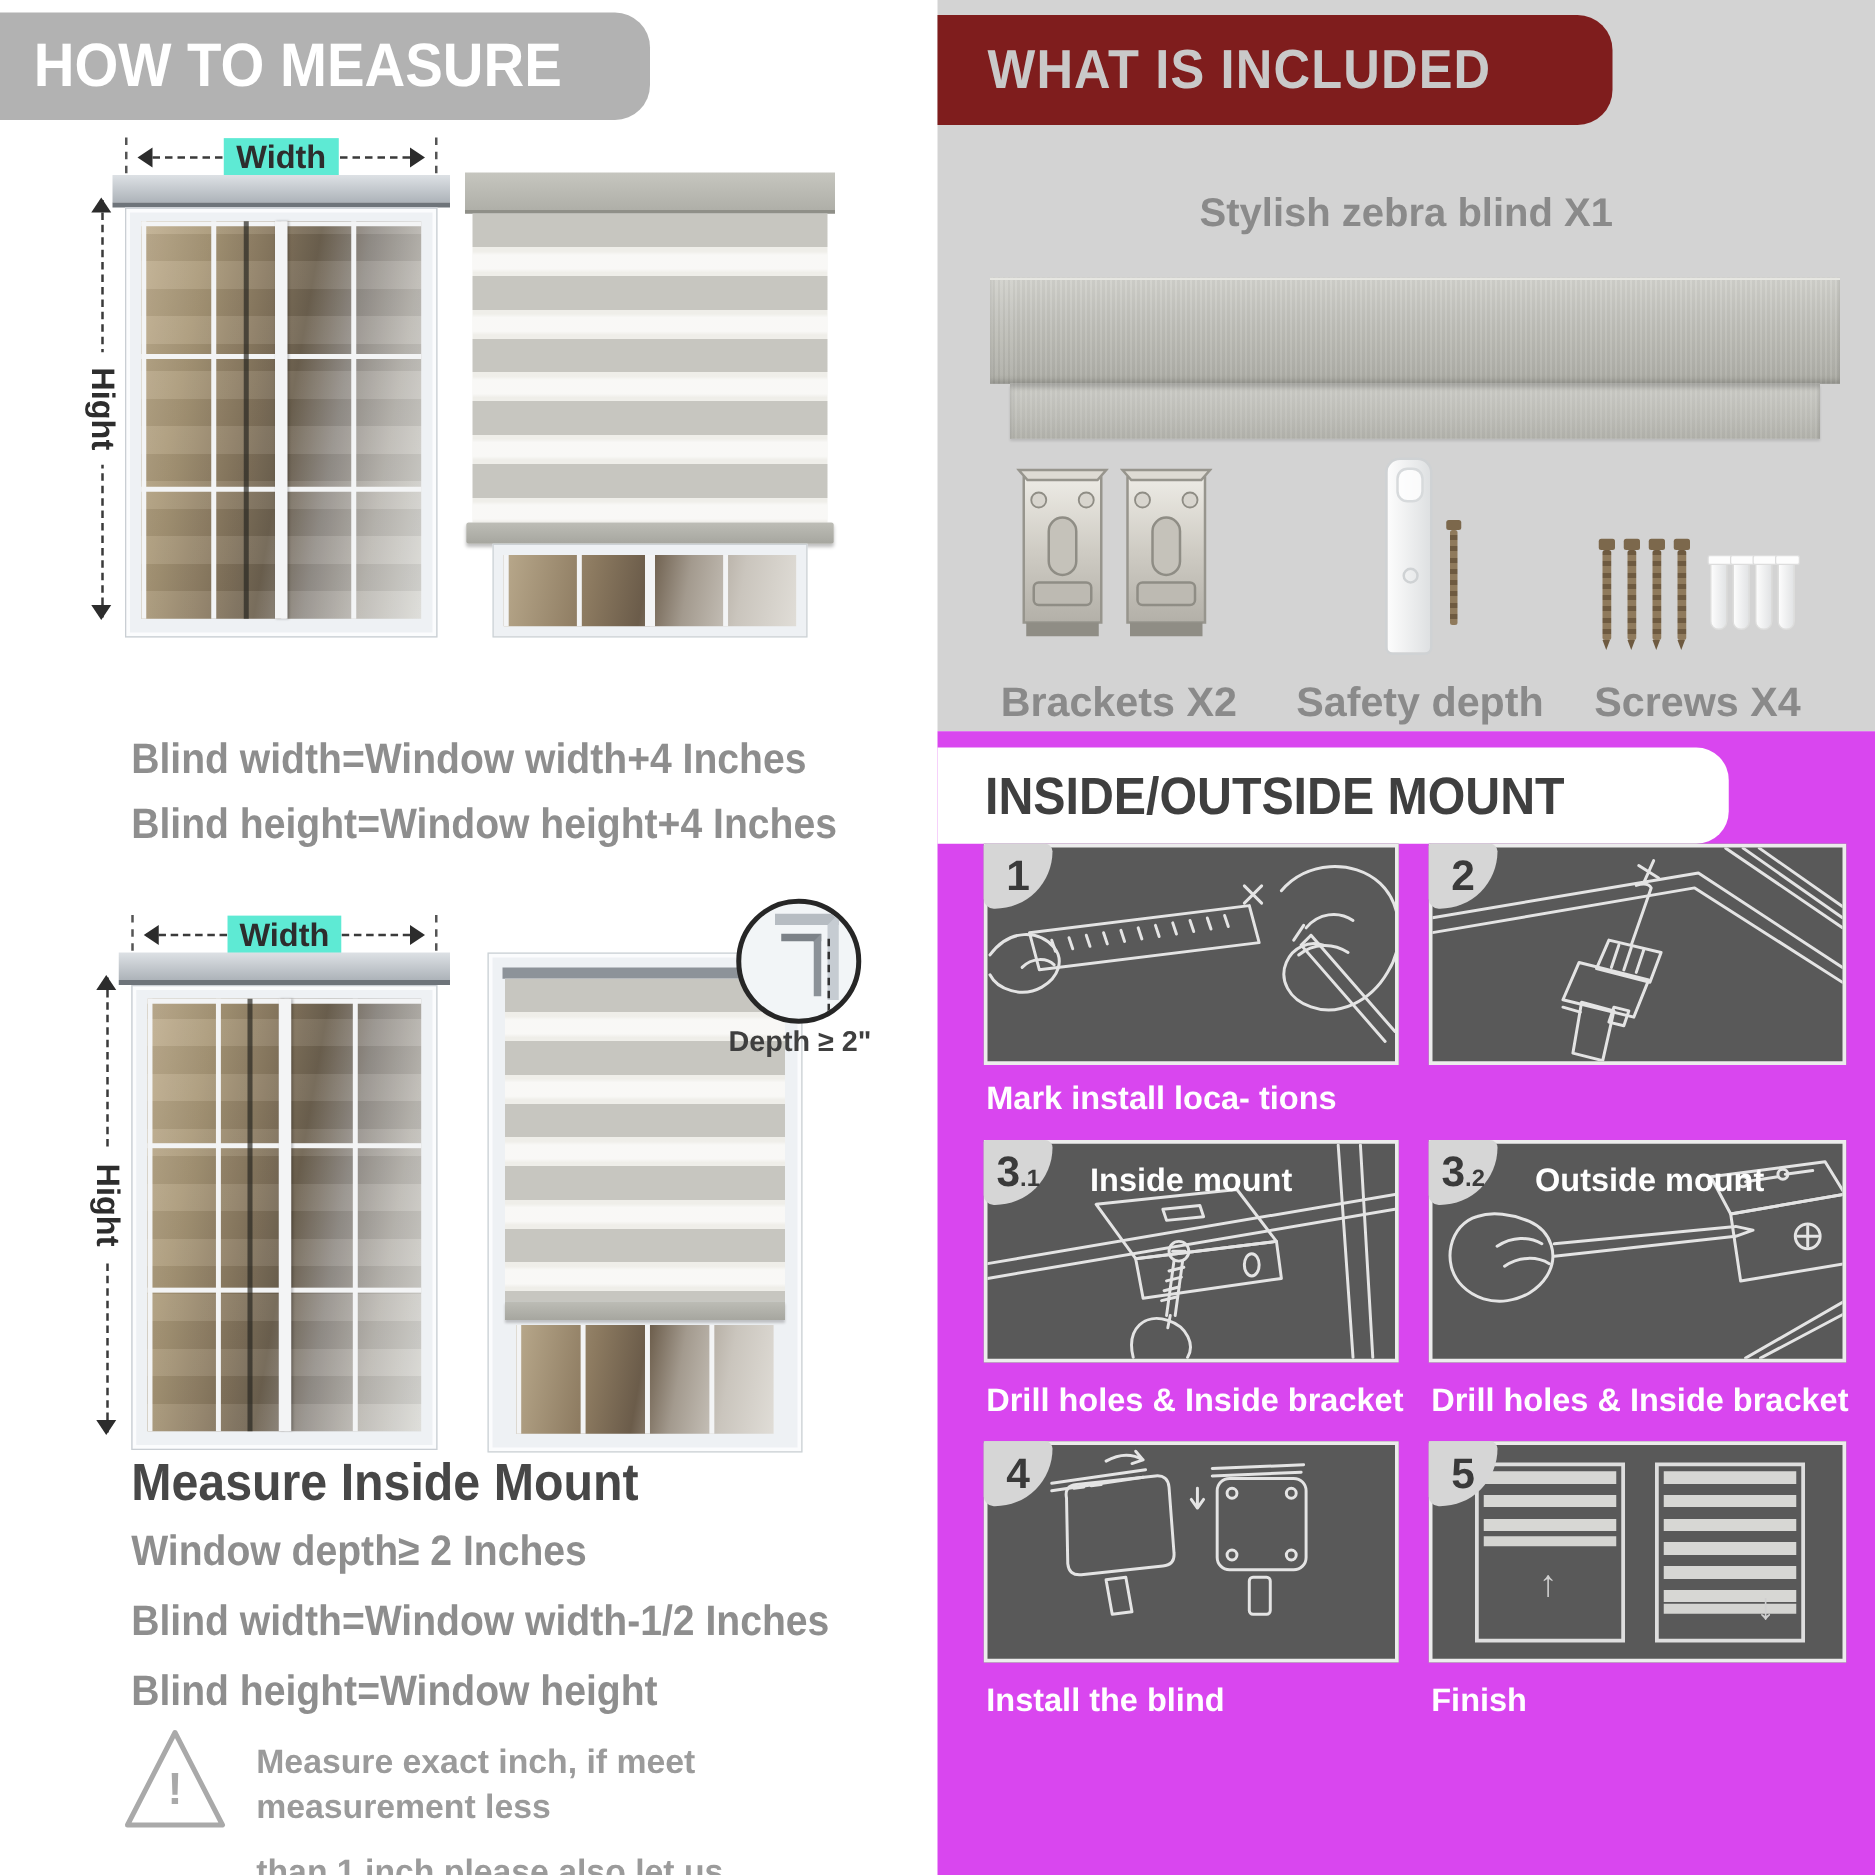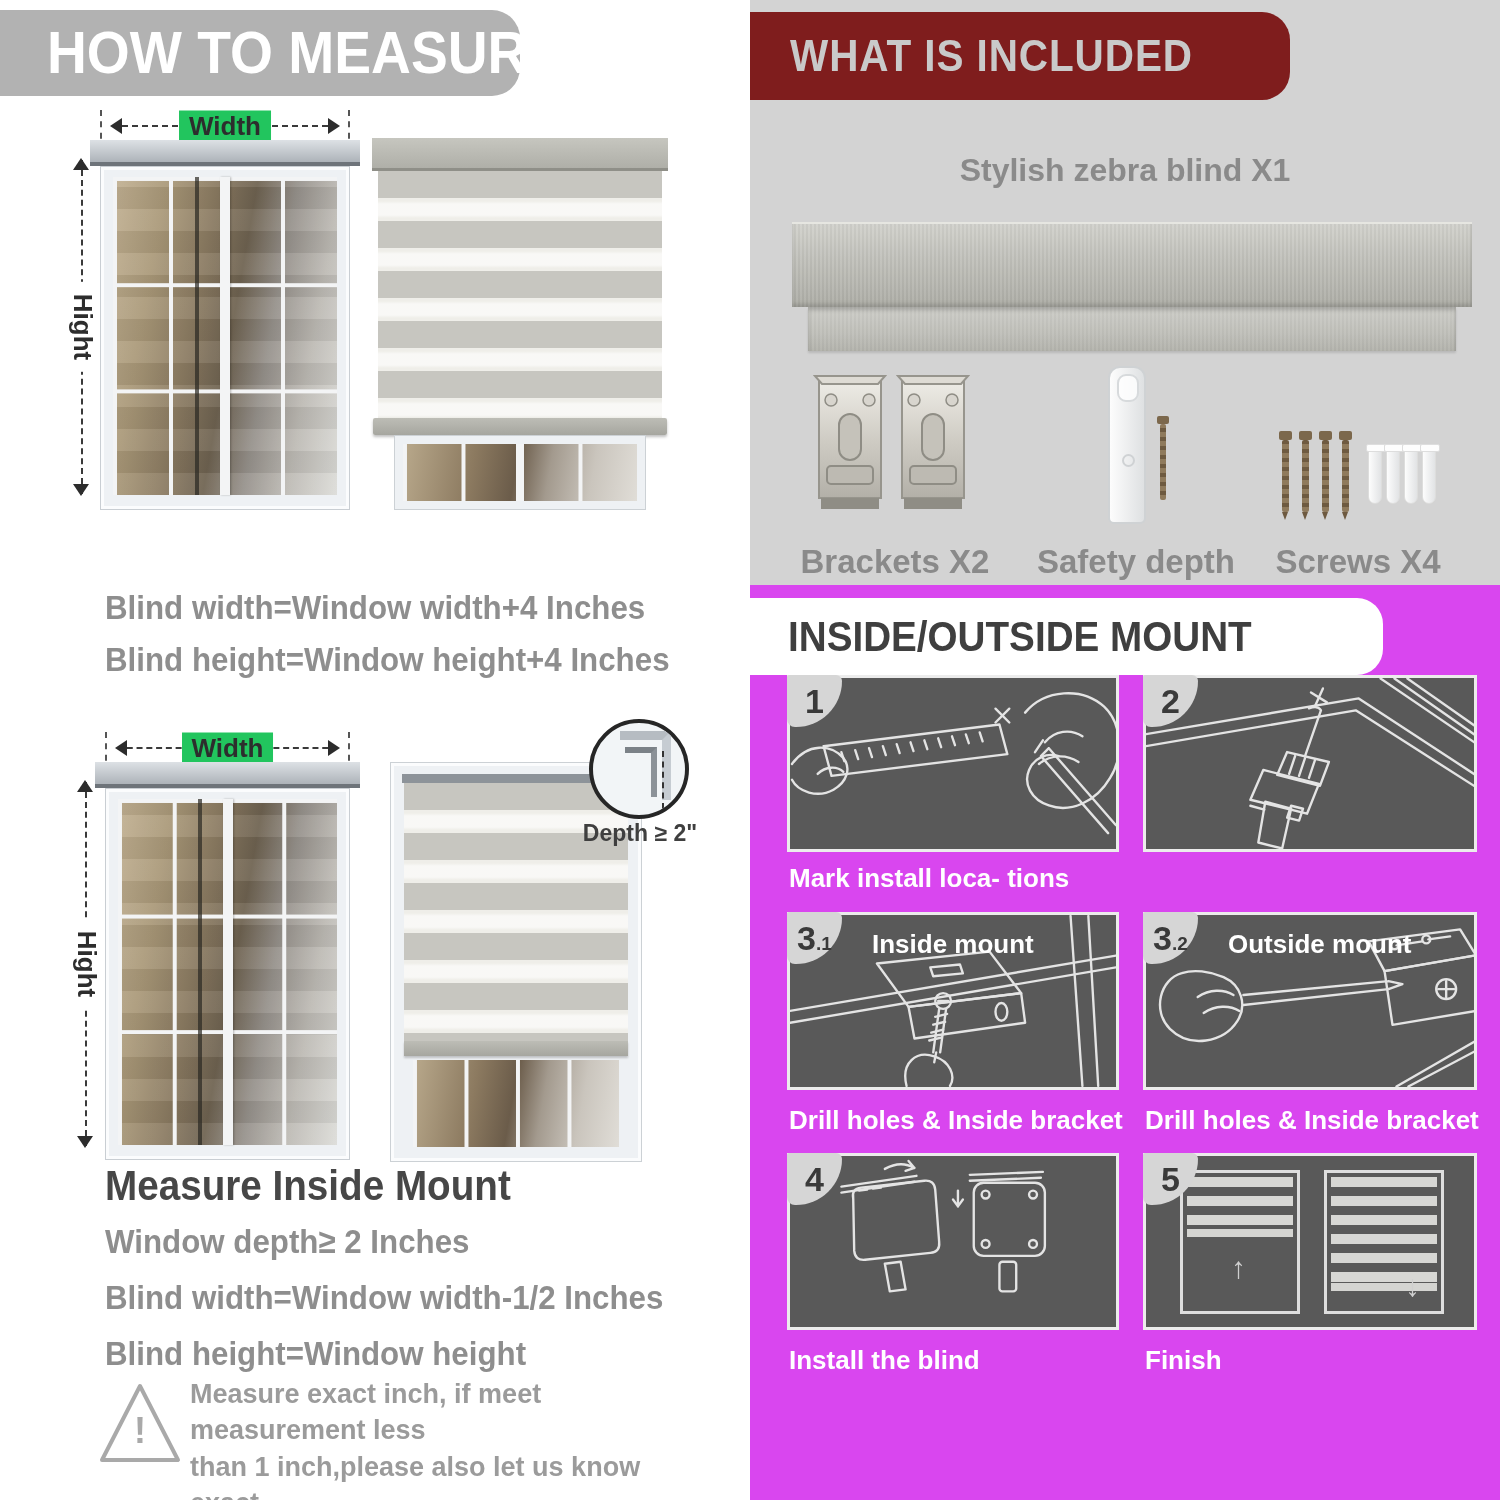--- a/index.html
+++ b/index.html
@@ -3,30 +3,30 @@
 <meta charset="utf-8">
 <style>
   html,body{margin:0;padding:0;background:#fff;}
   .canvas{position:relative;width:1500px;height:1500px;background:#fff;overflow:hidden;
           font-family:"Liberation Sans",sans-serif;}
   .cond{display:inline-block;transform:scaleX(.92);transform-origin:0 50%;white-space:nowrap;}
 
   
   .left{position:absolute;left:0;top:0;width:750px;height:1500px;background:#fff;}
   .ht-box{position:absolute;left:0;top:10px;width:520px;height:86px;background:#b2b2b2;
-          border-radius:0 28px 28px 0;color:#fff;font-size:60px;font-weight:bold;
-          line-height:86px;padding-left:47px;box-sizing:border-box;}
+          border-radius:0 28px 28px 0;color:#fff;font-size:49px;font-weight:bold;
+          line-height:86px;padding-left:27px;box-sizing:border-box;}
 
   
   .warrow{position:absolute;height:24px;}
   .wa-line{position:absolute;left:12px;right:12px;top:11px;border-top:2px dashed #3a3a3a;}
   .wa-head-l{position:absolute;left:2px;top:4px;width:0;height:0;border:8px solid transparent;border-right:12px solid #2c2c2c;}
   .wa-head-r{position:absolute;right:2px;top:4px;width:0;height:0;border:8px solid transparent;border-left:12px solid #2c2c2c;}
   .wa-tick{position:absolute;top:-4px;height:40px;border-left:2px dashed #555;}
-  .wa-label{position:absolute;left:50%;top:50%;transform:translate(-50%,-50%);background:#22c55e;
+  .wa-label{position:absolute;left:50%;top:50%;transform:translate(-50%,-50%);background:#5eead4;
             padding:0 10px;font-size:26px;font-weight:bold;color:#2d2d2d;}
   .harrow{position:absolute;width:24px;}
   .ha-line{position:absolute;top:12px;bottom:12px;left:11px;border-left:2px dashed #3a3a3a;}
   .ha-head-t{position:absolute;top:2px;left:3px;width:0;height:0;border:8px solid transparent;border-bottom:12px solid #2c2c2c;}
   .ha-head-b{position:absolute;bottom:2px;left:3px;width:0;height:0;border:8px solid transparent;border-top:12px solid #2c2c2c;}
   .ha-label{position:absolute;left:50%;top:50%;transform:translate(-50%,-50%);background:#fff;
             padding:12px 0;font-size:26px;font-weight:bold;color:#2d2d2d;writing-mode:vertical-rl;}
 
   
   .window{position:absolute;}
@@ -90,21 +90,21 @@
               font-size:23px;font-weight:bold;color:#3f3f3f;}
 
   .h2m{position:absolute;left:105px;margin:0;font-size:42px;font-weight:bold;color:#474747;}
   .formula{position:absolute;left:105px;margin:0;font-size:34px;font-weight:bold;color:#8e8e8e;}
 
   .warnicon{position:absolute;left:98px;top:1380px;width:84px;height:88px;}
   .warnicon svg{position:absolute;left:0;top:0;}
   .excl{position:absolute;left:0;right:0;top:30px;text-align:center;font-size:36px;font-weight:bold;color:#a9a9a9;}
   .warntext{position:absolute;left:190px;top:1376px;width:470px;font-size:27px;font-weight:600;
             color:#9b9b9b;line-height:1.35;}
-  .warntext p{margin:0;}
+  .warntext p{margin:15px;}
 
   
   .rtop{position:absolute;left:750px;top:0;width:750px;height:585px;background:#d3d3d3;}
   .wi-box{position:absolute;left:0;top:12px;width:540px;height:88px;background:#7f1d1d;
           border-radius:0 28px 28px 0;color:#c9c9c9;font-size:44px;font-weight:bold;
           line-height:88px;padding-left:40px;box-sizing:border-box;letter-spacing:1px;}
   .blindlabel{position:absolute;left:0;top:152px;width:750px;text-align:center;
               font-size:32px;font-weight:bold;color:#8a8a8a;}
   .bartop{position:absolute;left:42px;top:222px;width:680px;height:85px;
      background-image:repeating-linear-gradient(90deg,rgba(255,255,255,.06) 0 2px,rgba(0,0,0,.03) 2px 4px),

